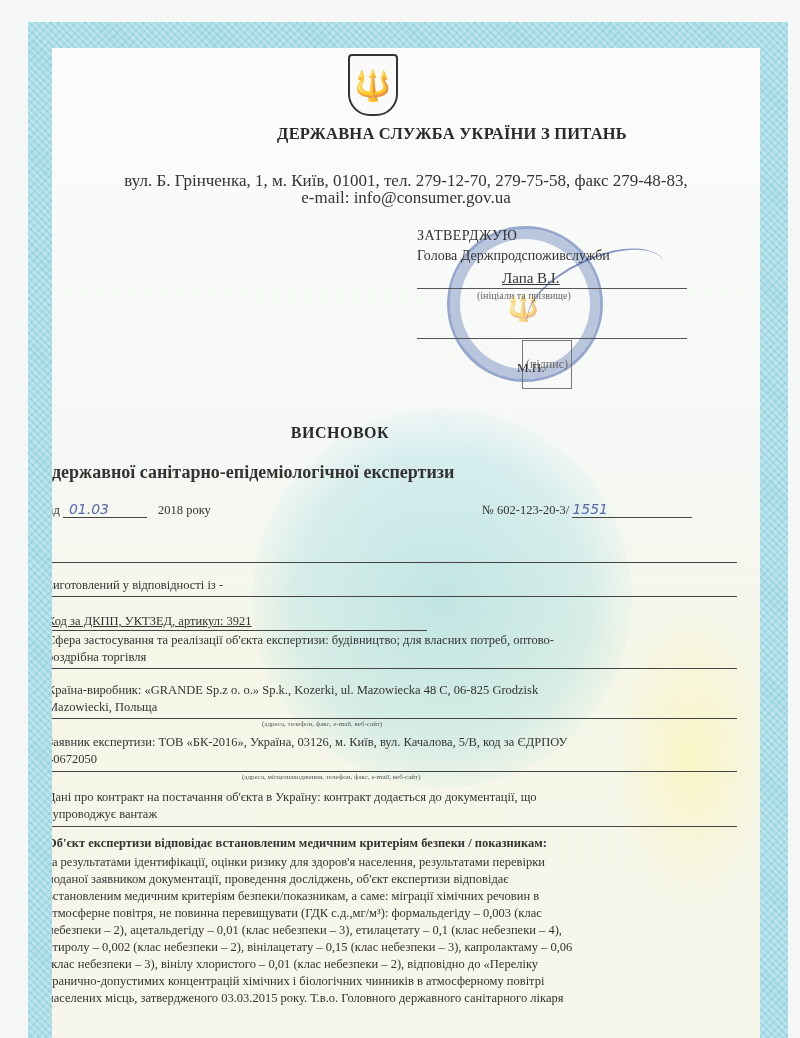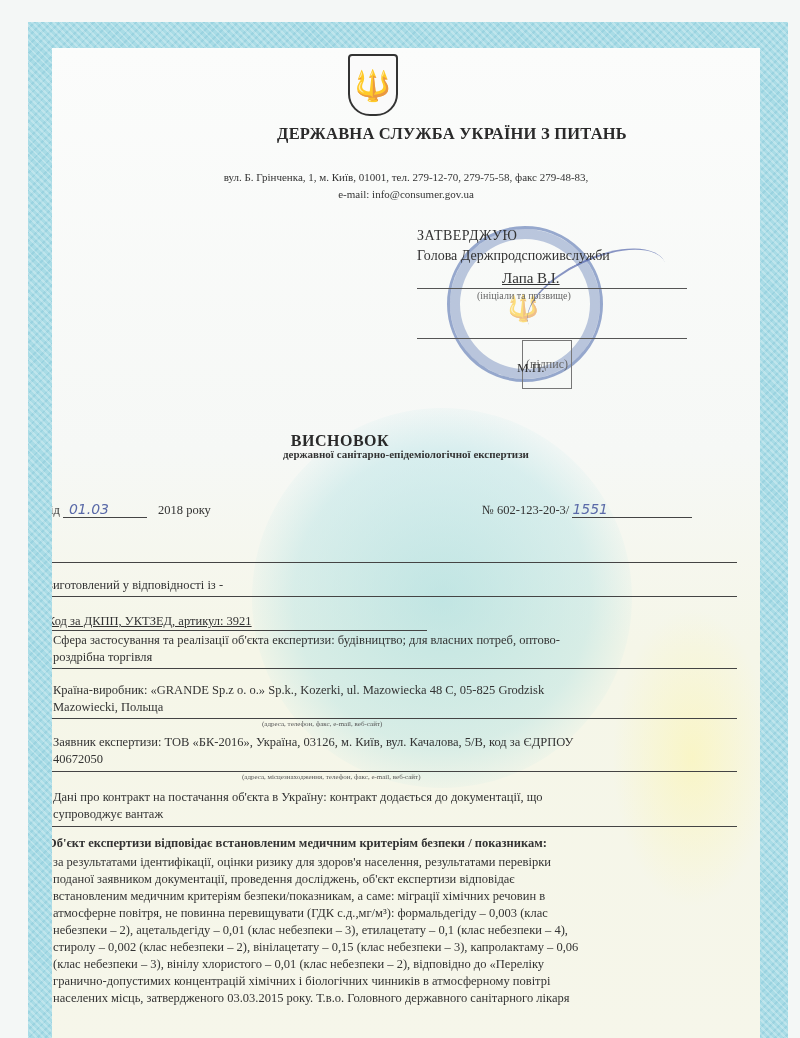--- a/index.html
+++ b/index.html
@@ -39,21 +39,21 @@
     display: flex; align-items: center; justify-content: center;
     font-size: 30px; color: #222; background: #fafafa;
   }
   .org1, .org2 {
     position: absolute; left: 0; width: 708px; text-align: center;
     font-weight: bold; font-size: 16.5px; letter-spacing: 0.2px; color: #2a2a2a;
   }
   .org1 { top: 76px; padding-left: 46px; }
   .org2 { top: 98px; }
   .addr, .email {
-    position: absolute; left: 0; width: 708px; text-align: center; font-size: 11px; color: #333;
+    position: absolute; left: 0; width: 708px; text-align: center; font-size: 17px; color: #333;
   }
   .addr { top: 123px; }
   .email { top: 140px; }
 
   .approve { position: absolute; left: 365px; top: 180px; width: 300px; font-size: 14px; color: #333; }
   .approve .l1 { position: absolute; left: 0; top: 0; letter-spacing: 0.5px; }
   .approve .l2 { position: absolute; left: 0; top: 20px; }
   .approve .l3 { position: absolute; left: 85px; top: 42px; text-decoration: underline; font-size: 15px; }
   .approve .line1 { position: absolute; left: 0; top: 60px; width: 270px; border-top: 1px solid #555; }
   .approve .cap1 { position: absolute; left: 60px; top: 62px; font-size: 10px; color: #666; }
@@ -69,35 +69,35 @@
   .stamp-emblem {
     position: absolute; left: 455px; top: 245px; font-size: 26px; color: rgba(60,90,170,0.6);
   }
   .signature {
     position: absolute; left: 470px; top: 210px; width: 150px; height: 70px;
     border-top: 2px solid rgba(60,80,160,0.6); border-radius: 50% 50% 0 0;
     transform: rotate(-25deg);
   }
 
   .title {
-    position: absolute; left: 0; width: 576px; top: 384px; text-align: center;
+    position: absolute; left: 0; width: 576px; top: 376px; text-align: center;
     font-weight: bold; font-size: 16px; color: #2a2a2a; letter-spacing: 0.5px;
   }
   .subtitle {
-    position: absolute; left: 0; width: 708px; top: 400px; text-align: center;
-    font-weight: bold; font-size: 11px; color: #333;
+    position: absolute; left: 0; width: 708px; top: 414px; 
+    font-weight: bold; font-size: 18px; color: #333;
   }
 
   .row { position: absolute; font-size: 12.5px; color: #333; white-space: nowrap; }
   .uline { position: absolute; border-top: 1px solid #444; }
   .hand { font-family: "DejaVu Sans", sans-serif; font-style: italic; color: #5a6aa8; font-size: 14px; }
 
   .para {
     position: absolute; left: -5px; width: 690px; font-size: 12.5px; line-height: 17px;
-    text-align: justify; color: #333; margin-left: 6px;
+    text-align: justify; color: #333;
   }
   .caption { position: absolute; font-size: 7px; color: #555; white-space: nowrap; }
   .bold { font-weight: bold; }
 </style>
 </head>
 <body>
 
 <div class="frame"></div>
 <div class="sheet">
   <div class="watermark"></div>
@@ -144,21 +144,21 @@
 
     <div class="row" style="left:-5px; top:566px; text-decoration: underline;">Код за ДКПП, УКТЗЕД, артикул: 3921</div>
     <div class="uline" style="left:-5px; top:582px; width:380px;"></div>
     <div class="para" style="top:584px;">
       <div>Сфера застосування та реалізації об'єкта експертизи: будівництво; для власних потреб, оптово-</div>
       <div>роздрібна торгівля</div>
     </div>
     <div class="uline" style="left:-5px; top:620px; width:690px;"></div>
 
     <div class="para" style="top:634px;">
-      <div>Країна-виробник: «GRANDE Sp.z o. o.» Sp.k., Kozerki, ul. Mazowiecka 48 C, 05-825 Grodzisk</div>
+      <div>Країна-виробник: «GRANDE Sp.z o. o.» Sp.k., Kozerki, ul. Mazowiecka 48 C, 06-825 Grodzisk</div>
       <div>Mazowiecki, Польща</div>
     </div>
     <div class="uline" style="left:-5px; top:670px; width:690px;"></div>
     <div class="caption" style="left:210px; top:672px;">(адреса, телефон, факс, e-mail, веб-сайт)</div>
 
     <div class="para" style="top:686px;">
       <div>Заявник експертизи: ТОВ «БК-2016», Україна, 03126, м. Київ, вул. Качалова, 5/В, код за ЄДРПОУ</div>
       <div>40672050</div>
     </div>
     <div class="uline" style="left:-5px; top:723px; width:690px;"></div>

